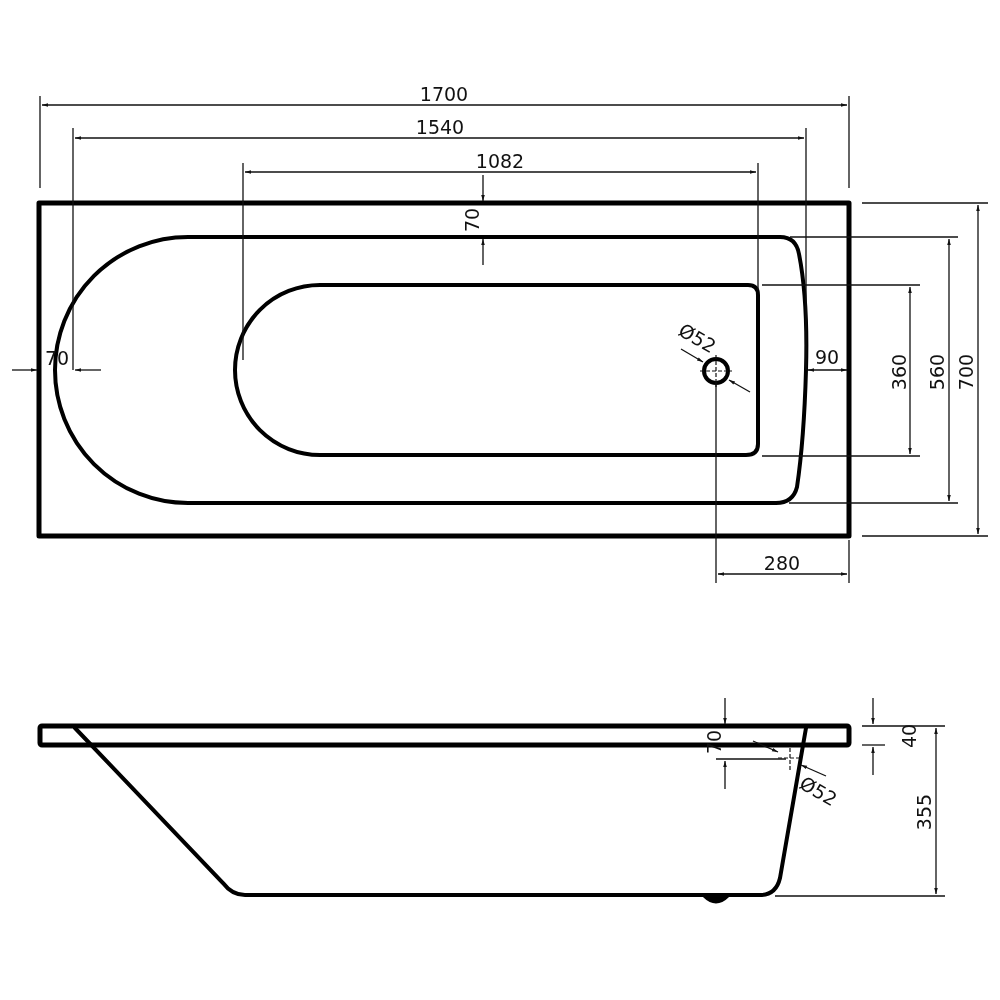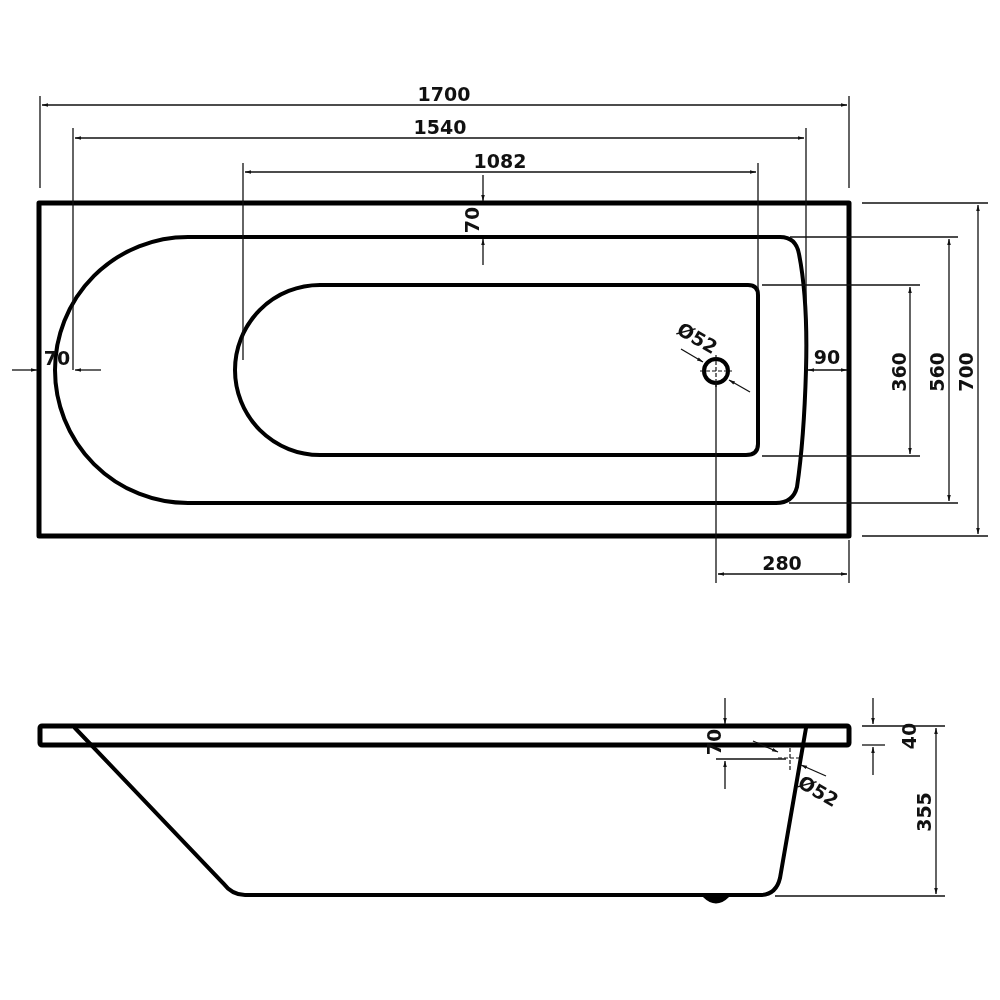--- a/index.html
+++ b/index.html
@@ -1,17 +1,17 @@
 <!DOCTYPE html>
 <html><head>
 <meta charset="utf-8">
 <style>
   html, body { margin: 0; padding: 0; background: #ffffff; }
   body { width: 1000px; height: 1000px; overflow: hidden; }
-  #drawing { position: absolute; left: 0; top: 0; width: 1000px; height: 1000px; font-weight: bold; }
+  #drawing { position: absolute; left: 0; top: 0; width: 1000px; height: 1000px; }
   svg text { font-family: "DejaVu Sans", "Liberation Sans", sans-serif; fill: #111; }
   .thick { stroke: #000; stroke-width: 5; fill: none; stroke-linejoin: round; }
   .mid { stroke: #000; stroke-width: 4; fill: none; stroke-linecap: round; }
   .thin { stroke: #111; stroke-width: 1.3; fill: none; }
   .dash { stroke: #111; stroke-width: 1.2; fill: none; stroke-dasharray: 4 2; }
   .lbl { font-size: 19px; }
 </style>
 </head>
 <body>
 

